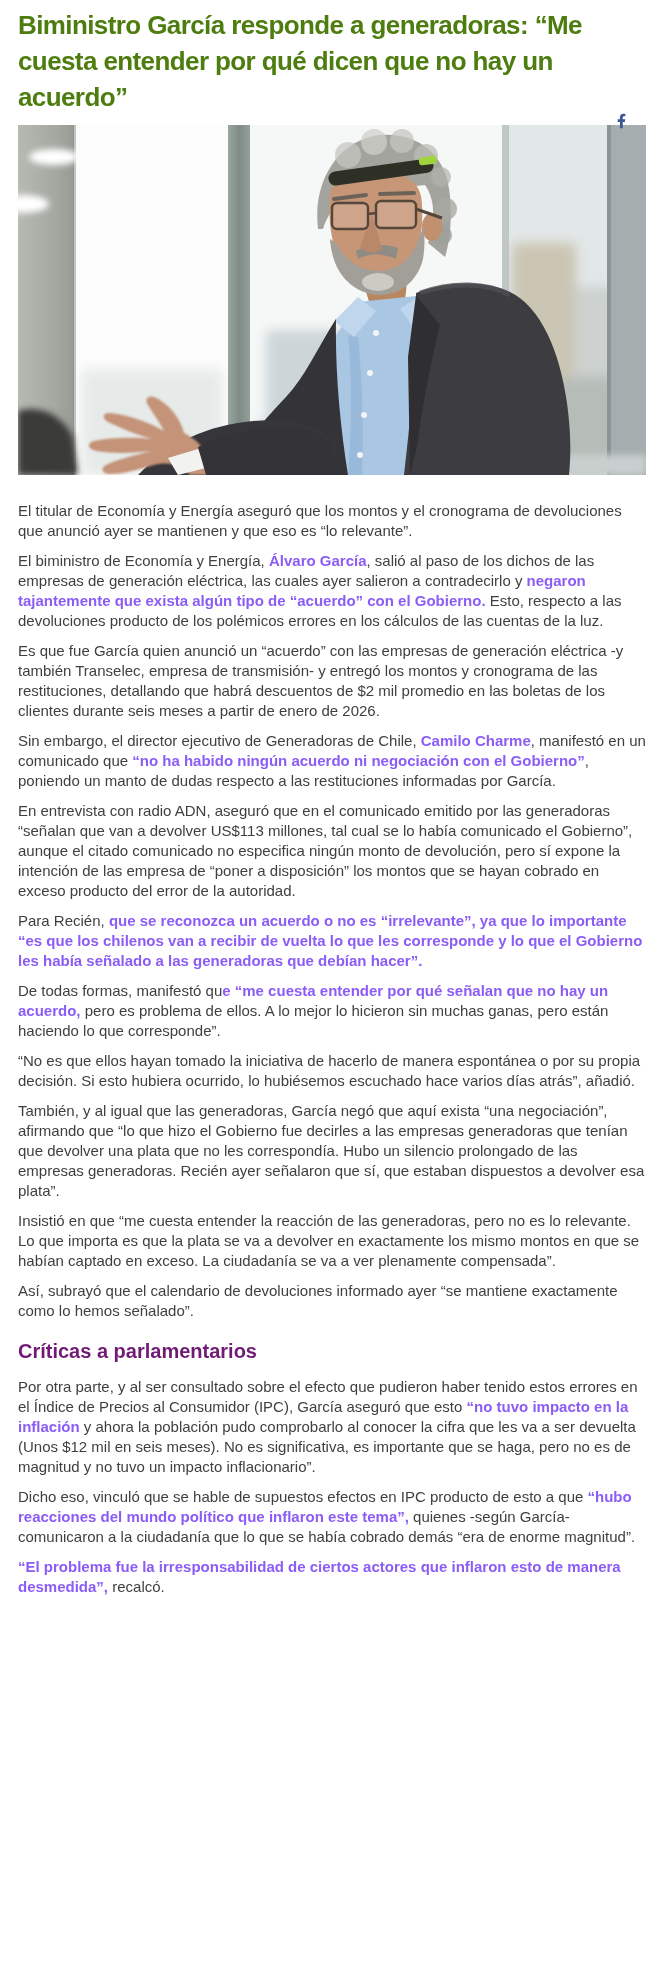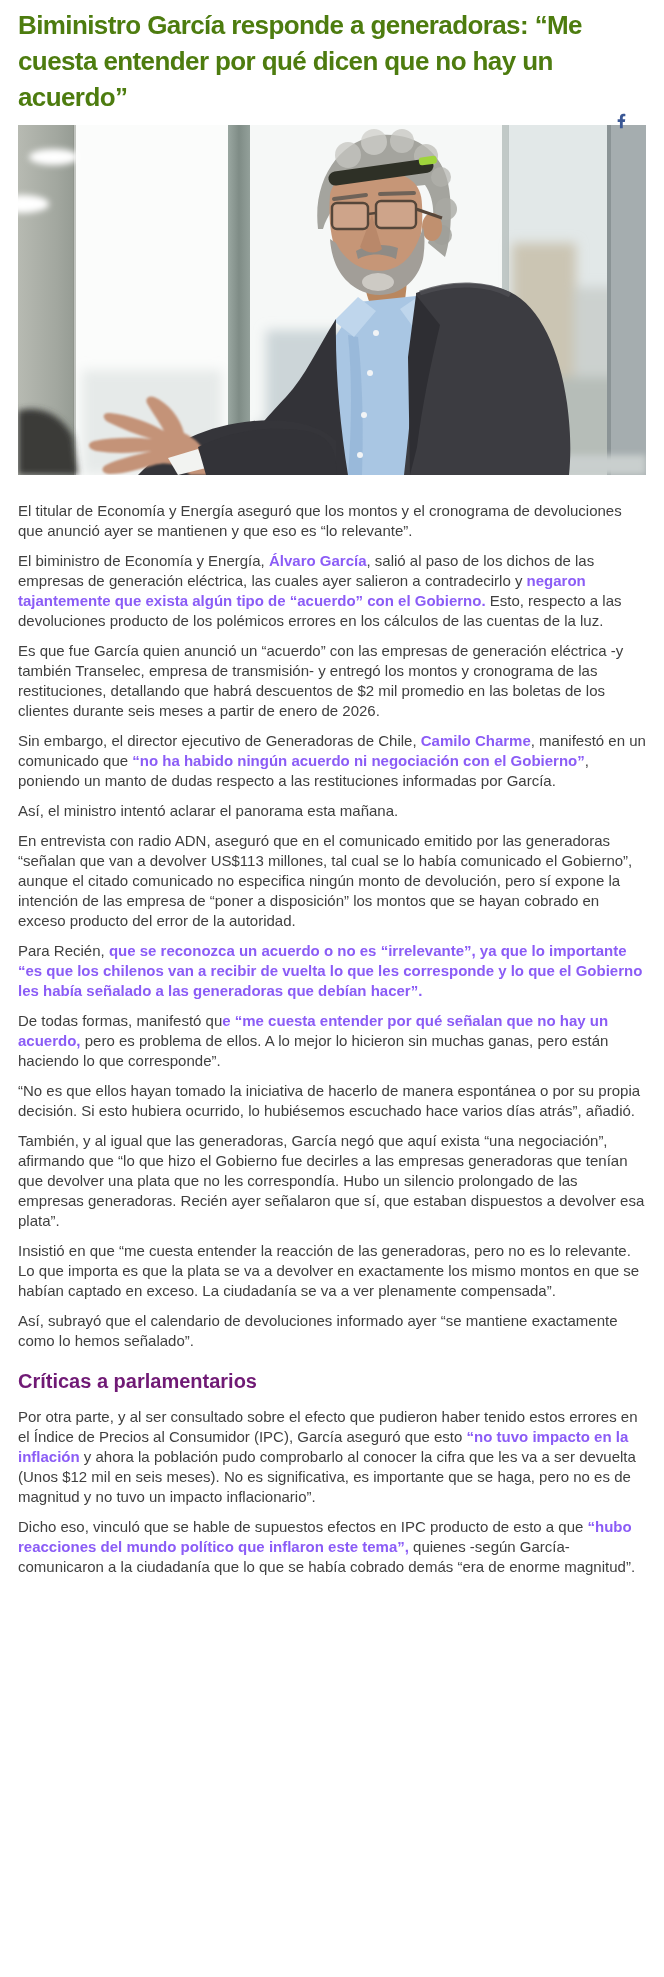--- a/index.html
+++ b/index.html
@@ -152,31 +152,31 @@
 
       <path d="M0,286 C24,279 45,292 55,312 L60,350 L0,350 Z" fill="#3a3a38" filter="url(#fb3)"></path>
     </svg>
   </figure>
 
   <div class="article">
       <p><span>El titular de Economía y Energía aseguró que los montos y el cronograma de devoluciones que anunció ayer se mantienen y que eso es “lo relevante”.</span></p>
       <p><span>El biministro de Economía y Energía, </span><strong>Álvaro García</strong><span>, salió al paso de los dichos de las empresas de generación eléctrica, las cuales ayer salieron a contradecirlo y </span><strong>negaron tajantemente que exista algún tipo de “acuerdo” con el Gobierno.</strong><span> Esto, respecto a las devoluciones producto de los polémicos errores en los cálculos de las cuentas de la luz.</span></p>
       <p><span>Es que fue García quien anunció un “acuerdo” con las empresas de generación eléctrica -y también Transelec, empresa de transmisión- y entregó los montos y cronograma de las restituciones, detallando que habrá descuentos de $2 mil promedio en las boletas de los clientes durante seis meses a partir de enero de 2026.</span></p>
       <p><span>Sin embargo, el director ejecutivo de Generadoras de Chile, </span><strong>Camilo Charme</strong><span>, manifestó en un comunicado que </span><strong>“no ha habido ningún acuerdo ni negociación con el Gobierno”</strong><span>, poniendo un manto de dudas respecto a las restituciones informadas por García.</span></p>
-      <p><span>Así, el ministro intentó aclarar el panorama esta mañana.</span></p>
       <p><span>En entrevista con radio ADN, aseguró que en el comunicado emitido por las generadoras “señalan que van a devolver US$113 millones, tal cual se lo había comunicado el Gobierno”, aunque el citado comunicado no especifica ningún monto de devolución, pero sí expone la intención de las empresa de “poner a disposición” los montos que se hayan cobrado en exceso producto del error de la autoridad.</span></p>
       <p><span>Para Recién, </span><strong>que se reconozca un acuerdo o no es “irrelevante”, ya que lo importante “es que los chilenos van a recibir de vuelta lo que les corresponde y lo que el Gobierno les había señalado a las generadoras que debían hacer”.</strong></p>
       <p><span>De todas formas, manifestó qu</span><strong>e “me cuesta entender por qué señalan que no hay un acuerdo,</strong><span> pero es problema de ellos. A lo mejor lo hicieron sin muchas ganas, pero están haciendo lo que corresponde”.</span></p>
       <p><span>“No es que ellos hayan tomado la iniciativa de hacerlo de manera espontánea o por su propia decisión. Si esto hubiera ocurrido, lo hubiésemos escuchado hace varios días atrás”, añadió.</span></p>
       <p><span>También, y al igual que las generadoras, García negó que aquí exista “una negociación”, afirmando que “lo que hizo el Gobierno fue decirles a las empresas generadoras que tenían que devolver una plata que no les correspondía. Hubo un silencio prolongado de las empresas generadoras. Recién ayer señalaron que sí, que estaban dispuestos a devolver esa plata”.</span></p>
       <p><span>Insistió en que “me cuesta entender la reacción de las generadoras, pero no es lo relevante. Lo que importa es que la plata se va a devolver en exactamente los mismo montos en que se habían captado en exceso. La ciudadanía se va a ver plenamente compensada”.</span></p>
       <p><span>Así, subrayó que el calendario de devoluciones informado ayer “se mantiene exactamente como lo hemos señalado”.</span></p>
       <h2>Críticas a parlamentarios</h2>
       <p><span>Por otra parte, y al ser consultado sobre el efecto que pudieron haber tenido estos errores en el Índice de Precios al Consumidor (IPC), García aseguró que esto </span><strong>“no tuvo impacto en la inflación</strong><span> y ahora la población pudo comprobarlo al conocer la cifra que les va a ser devuelta (Unos $12 mil en seis meses). No es significativa, es importante que se haga, pero no es de magnitud y no tuvo un impacto inflacionario”.</span></p>
       <p><span>Dicho eso, vinculó que se hable de supuestos efectos en IPC producto de esto a que </span><strong>“hubo reacciones del mundo político que inflaron este tema”,</strong><span> quienes -según García- comunicaron a la ciudadanía que lo que se había cobrado demás “era de enorme magnitud”.</span></p>
+      <p><strong>“El problema fue la irresponsabilidad de ciertos actores que inflaron esto de manera desmedida”,</strong><span> recalcó.</span></p>
     </div>
 
 </div>
 
 <button class="fb-btn" aria-label="Compartir en Facebook">
   <svg viewBox="0 0 320 512" style="fill: rgb(58, 87, 149);">
     <path d="M279.14 288l14.22-92.66h-88.91v-60.13c0-25.35 12.42-50.06 52.24-50.06h40.42V6.26S260.43 0 225.36 0c-73.22 0-121.08 44.38-121.08 124.72v70.62H22.89V288h81.39v224h100.17V288z"></path>
   </svg>
 </button>
 

